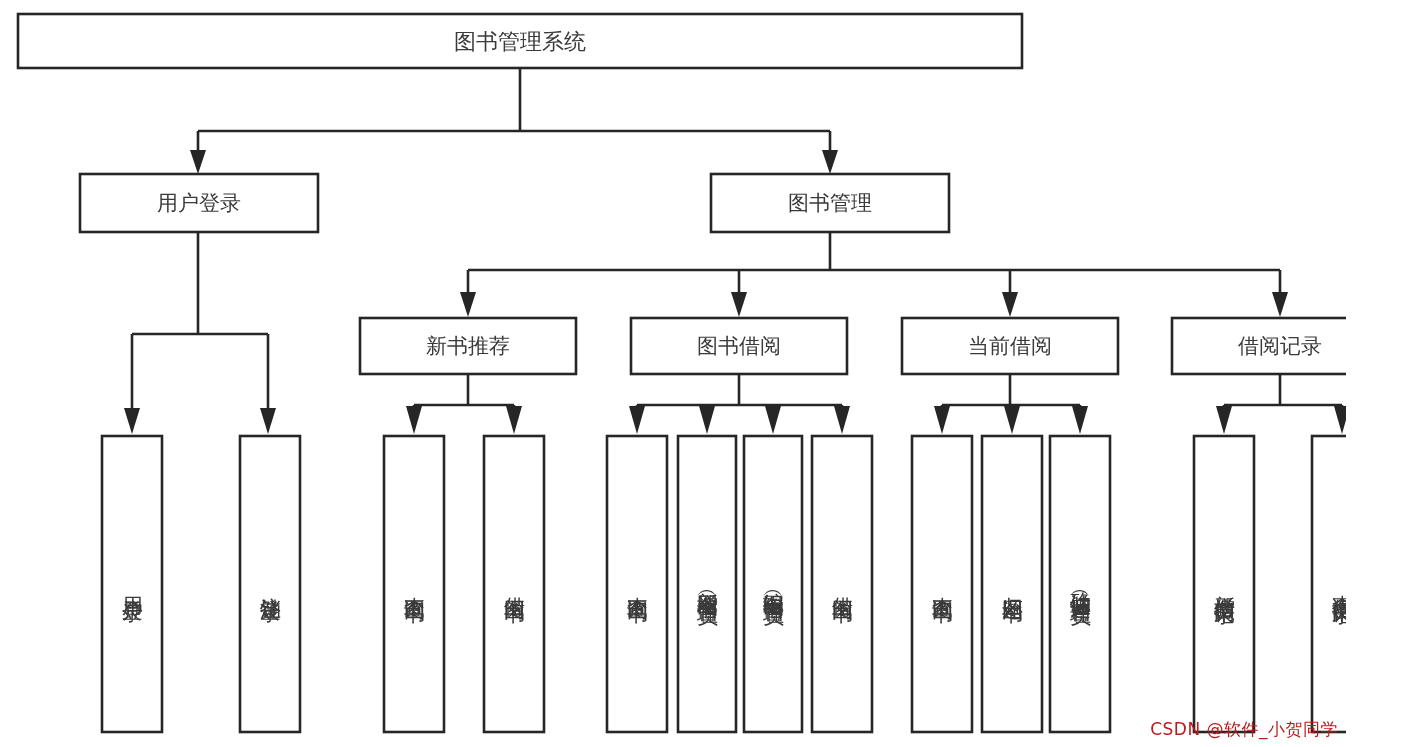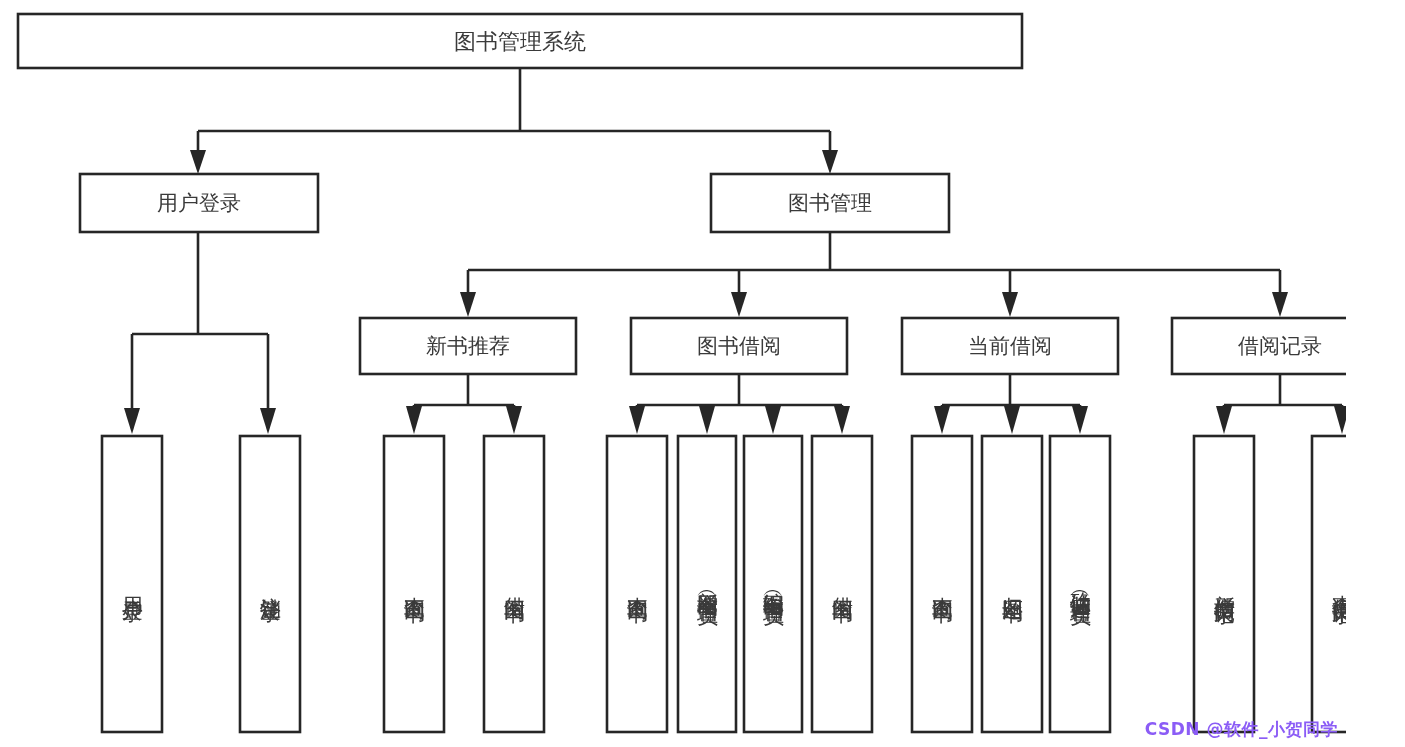--- a/index.html
+++ b/index.html
@@ -68,26 +68,25 @@
     text-align: center;
     pointer-events: none;
     user-select: none;
   }
   .watermark {
     position: absolute;
     right: 8px;
     bottom: 6px;
     font-family: "DejaVu Sans", "Liberation Sans", sans-serif;
     font-size: 17px;
-    color: #8b5cf6;
+    color: #b91c1c;
     letter-spacing: 0.5px;
     white-space: nowrap;
     pointer-events: none;
     user-select: none;
-    font-weight: bold;
   }
 </style>
 </head>
 <body>
 
 <div id="diagram-root">
 
   <svg class="diagram-canvas" viewBox="0 0 1405 747" xmlns="http://www.w3.org/2000/svg">
 
     <g>

